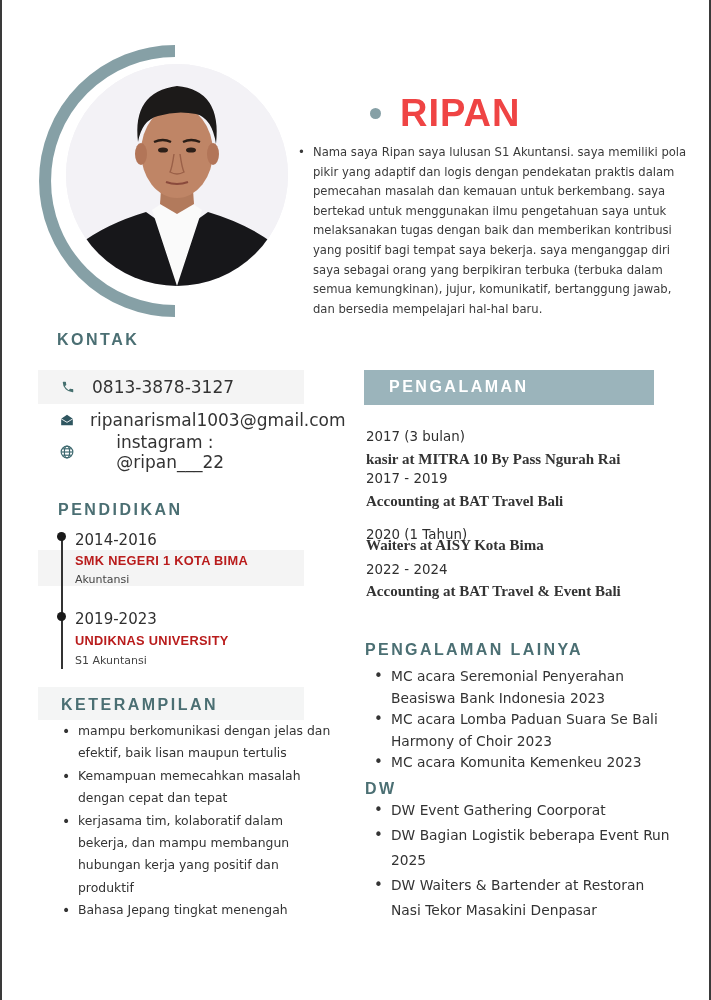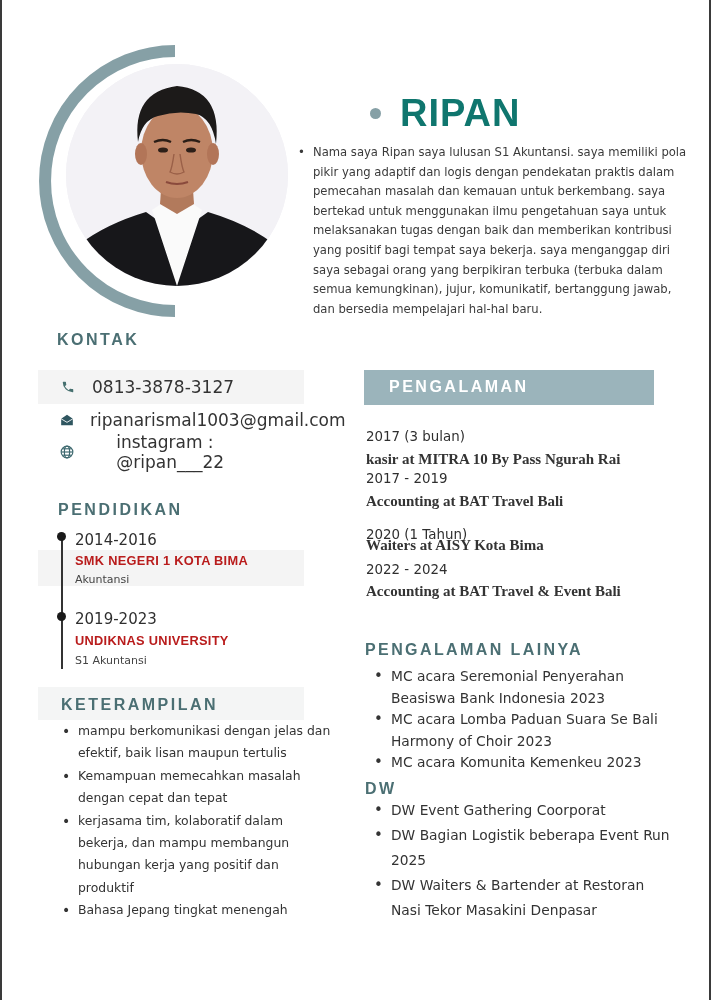--- a/index.html
+++ b/index.html
@@ -7,21 +7,21 @@
   body { position: relative; font-family: "DejaVu Sans", "Liberation Sans", sans-serif; color: #2f2f2f; }
   .page { position: absolute; left: 0; top: 0; width: 711px; height: 1000px; border-left: 2px solid #3a3a3a; border-right: 2px solid #3a3a3a; background: #fff; }
 
   
   .arc { position: absolute; left: 37px; top: 45px; width: 272px; height: 272px; }
   .photo { position: absolute; left: 64px; top: 64px; width: 222px; height: 222px; border-radius: 50%; overflow: hidden; background: #f2f1f5; }
 
   
   .name-wrap { position: absolute; left: 368px; top: 92px; display: flex; align-items: center; }
   .name-dot { width: 11px; height: 11px; border-radius: 50%; background: #86a0a6; margin-right: 19px; }
-  .name { font-family: "Liberation Sans", sans-serif; font-weight: 700; font-size: 38px; letter-spacing: 1px; color: #0f766e; }
+  .name { font-family: "Liberation Sans", sans-serif; font-weight: 700; font-size: 38px; letter-spacing: 1px; color: #ef4444; }
 
   
   .summary { position: absolute; left: 296px; top: 143px; width: 390px; font-size: 11.6px; line-height: 19.6px; color: #3a3a3a; }
   .summary .bullet { position: absolute; left: 0; top: 0; }
   .summary p { margin-left: 15px; }
 
   
   .h-left { position: absolute; font-family: "Liberation Sans", sans-serif; font-weight: 700; font-size: 16px; letter-spacing: 2.5px; color: #4b6f73; }
 
   

